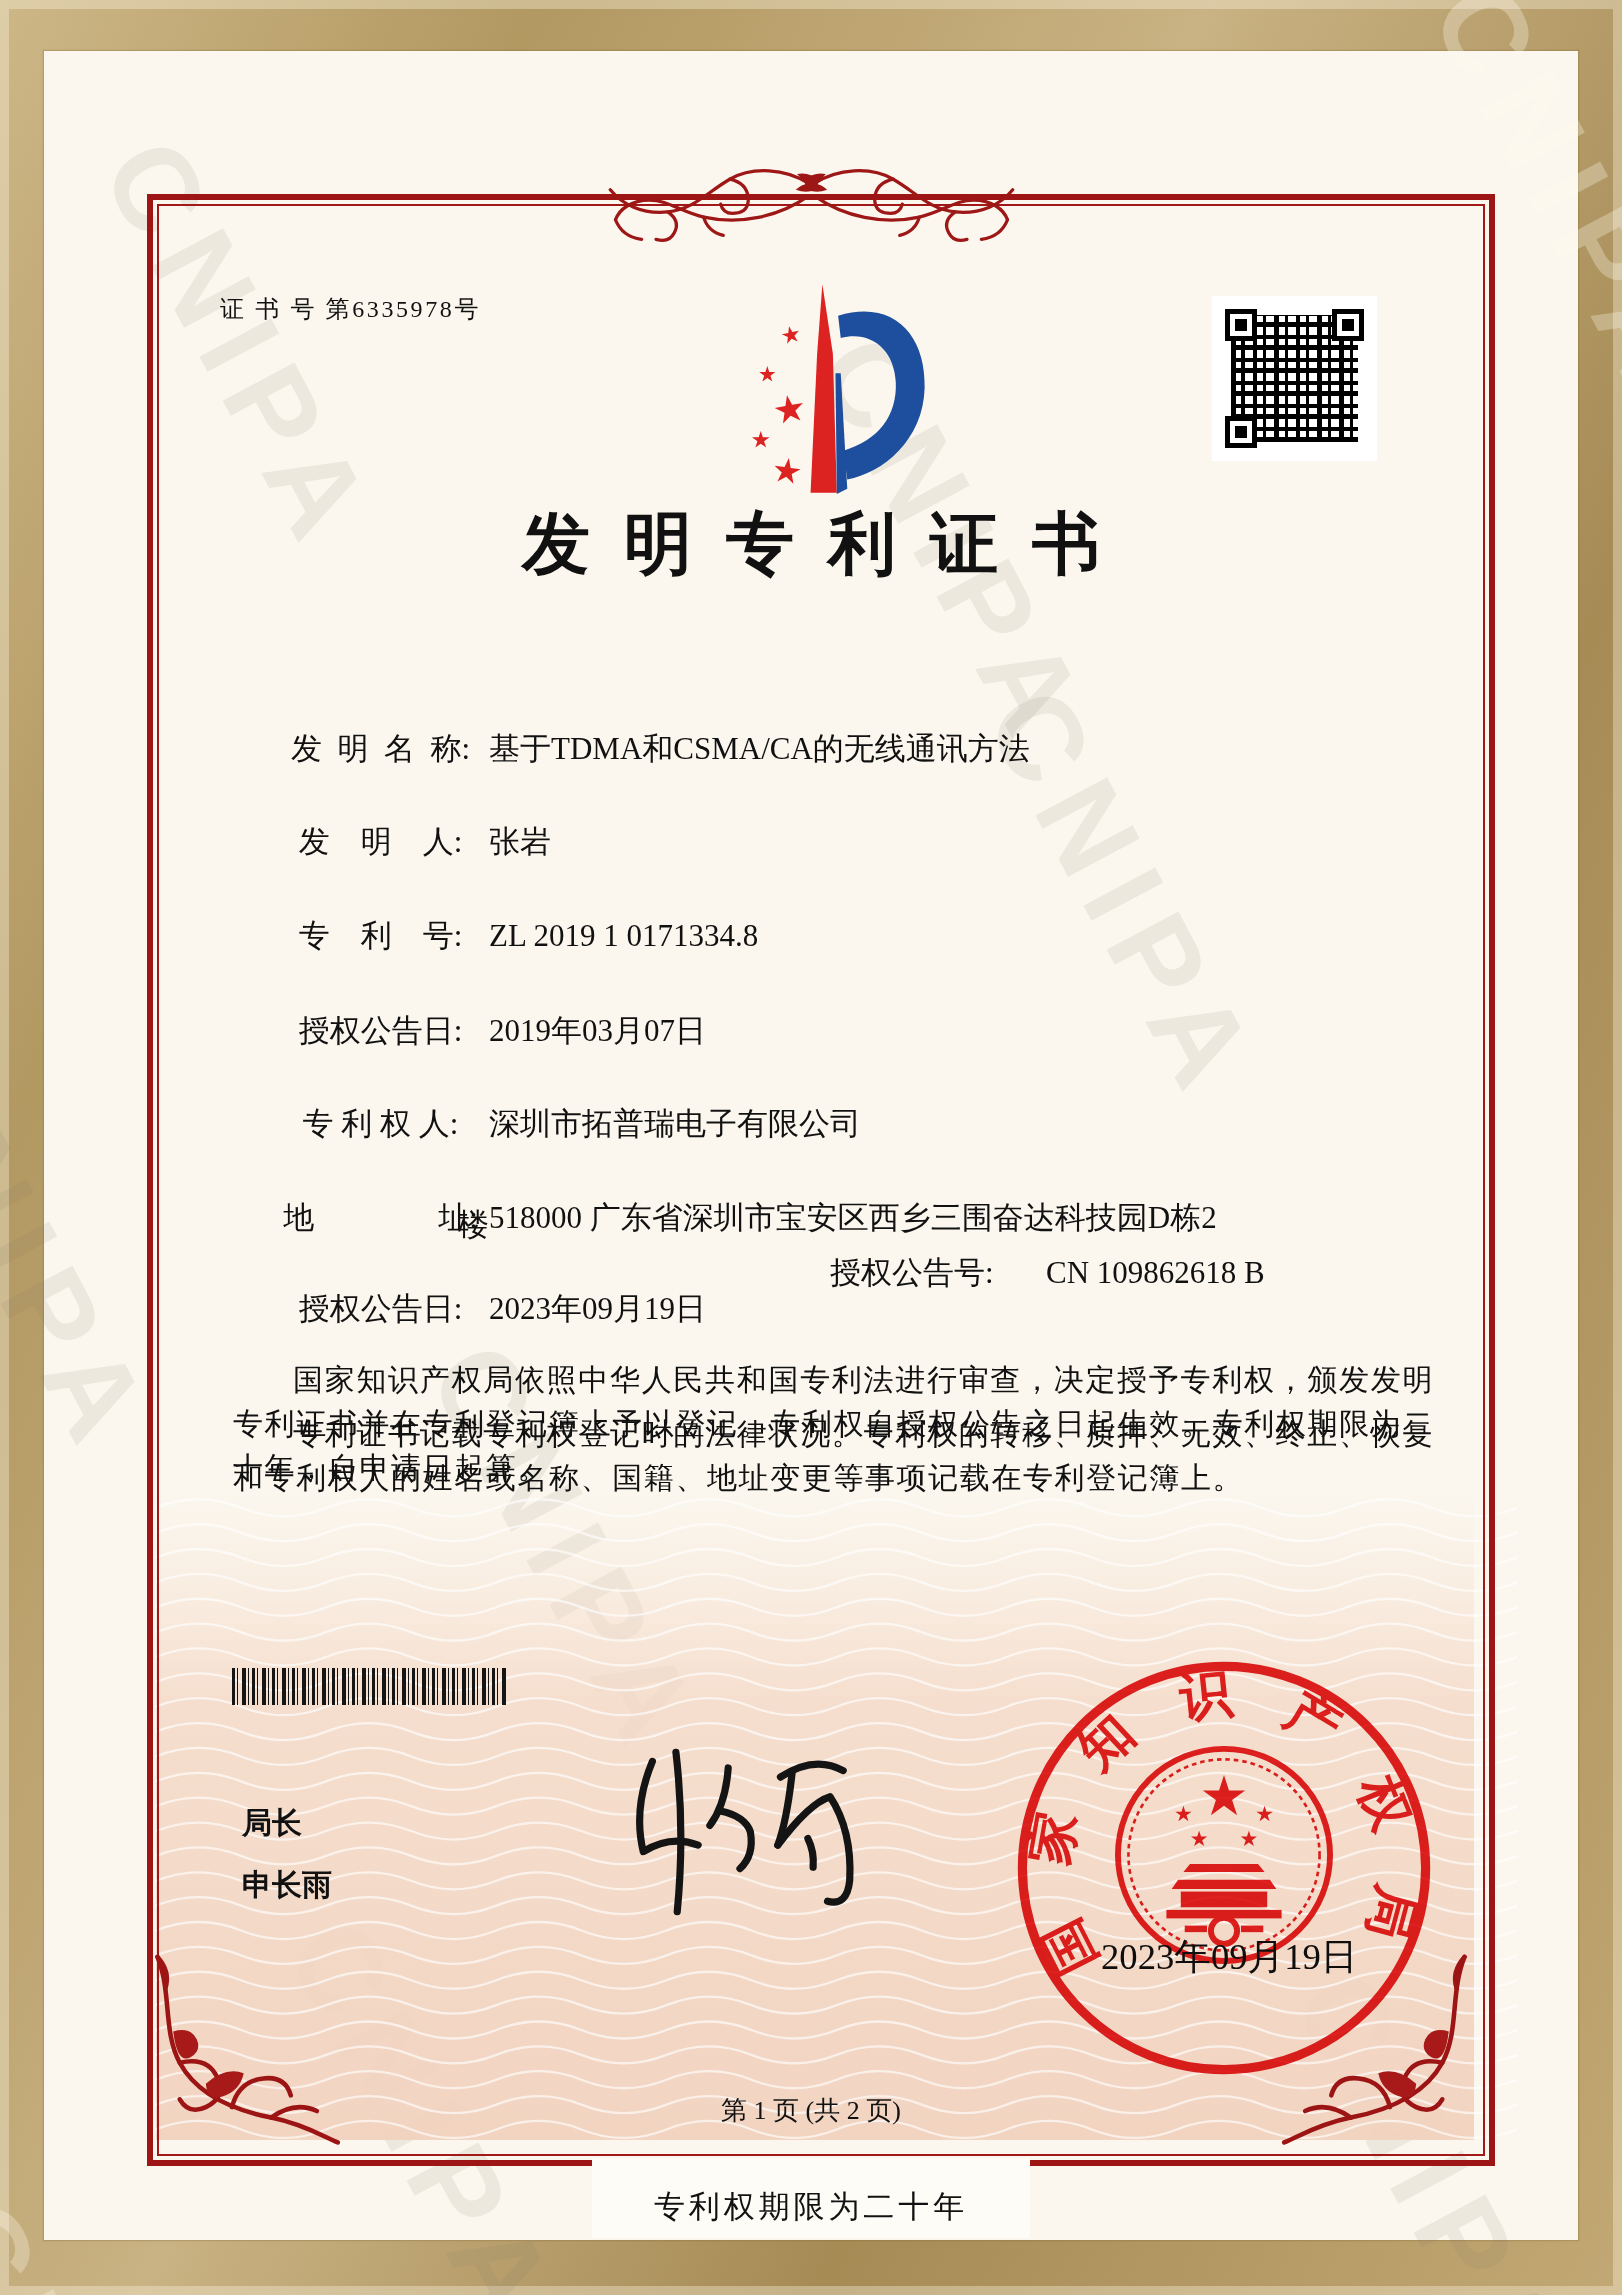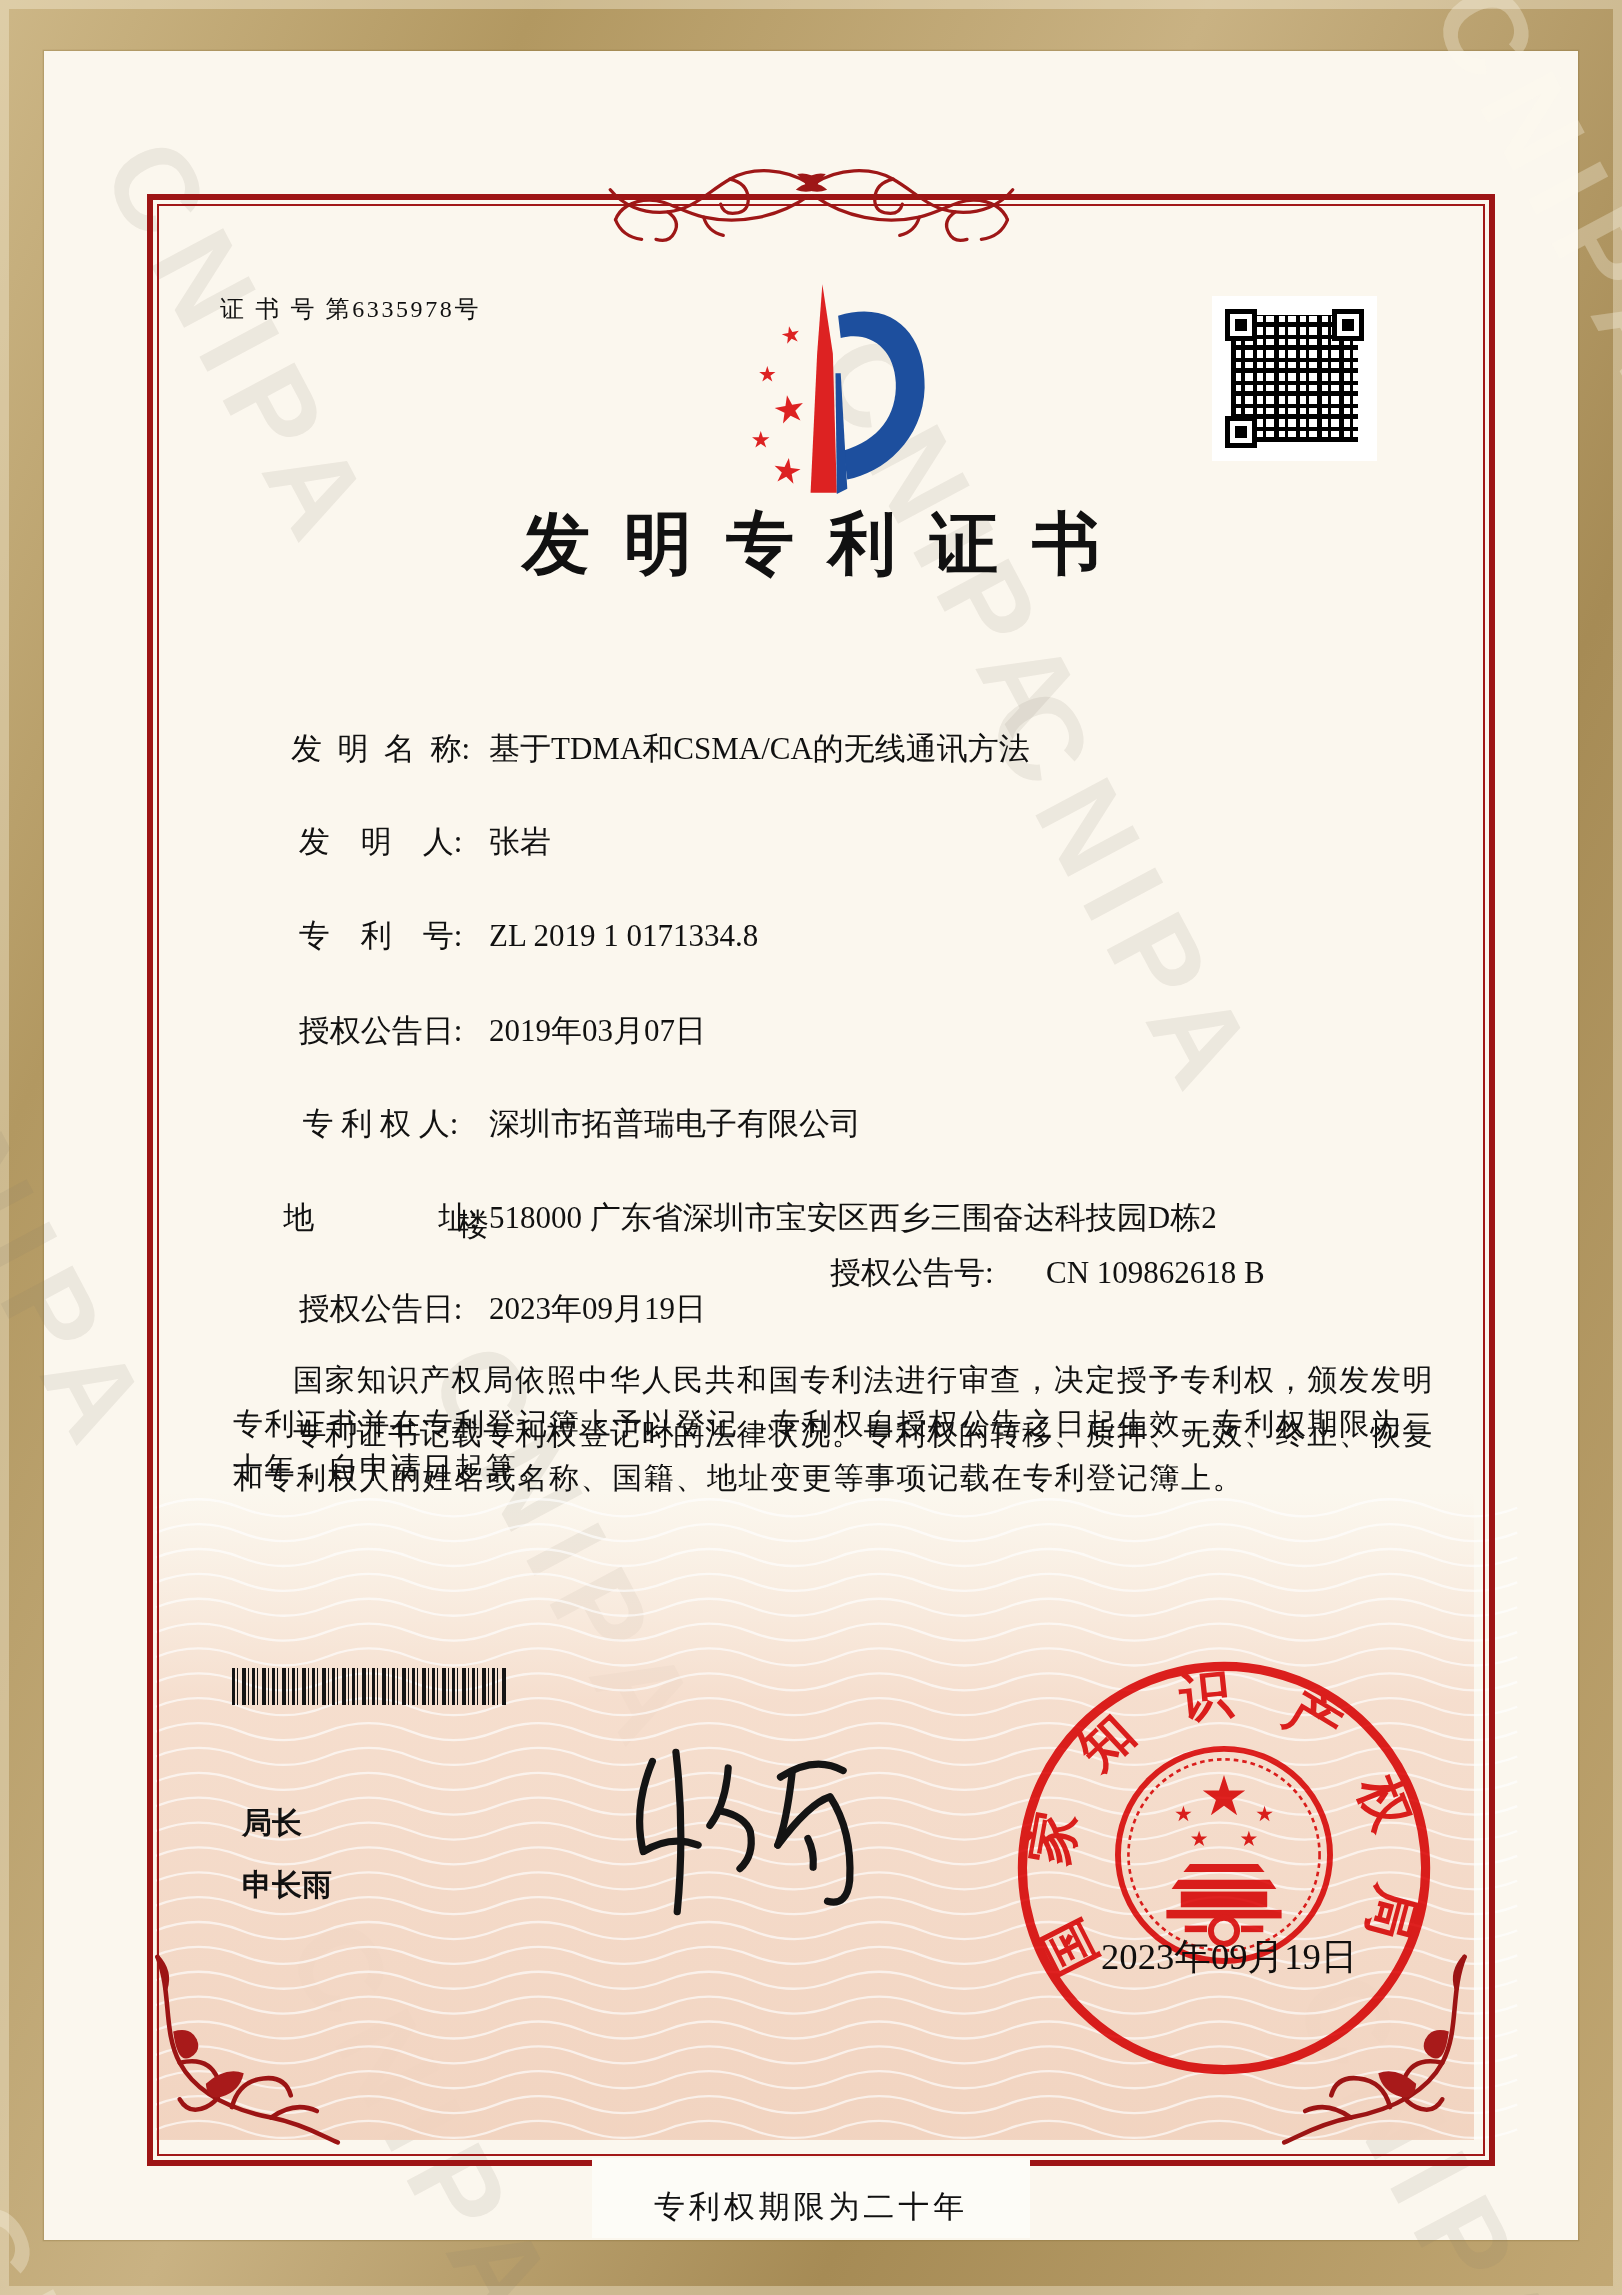--- a/index.html
+++ b/index.html
@@ -250,17 +250,18 @@
         <rect x="-60" y="88" width="34" height="10"></rect>
         <rect x="26" y="88" width="34" height="10"></rect>
       </g>
       <defs>
         <path id="st2" d="M0,-1 L0.224,-0.309 0.951,-0.309 0.363,0.118 0.588,0.809 0,0.382 -0.588,0.809 -0.363,0.118 -0.951,-0.309 -0.224,-0.309 Z"></path>
       </defs>
     </g>
     <text x="8" y="155" text-anchor="middle" font-size="56" fill="#101010" font-family="'Liberation Serif',serif">2023年09月19日</text>
   </svg>
 
+  <div class="pageinfo">第 1 页 (共 2 页)</div>
 
   <div class="footer-label"></div>
   <div class="footnote">专利权期限为二十年</div>
 </div>
 
 
 </body></html>

